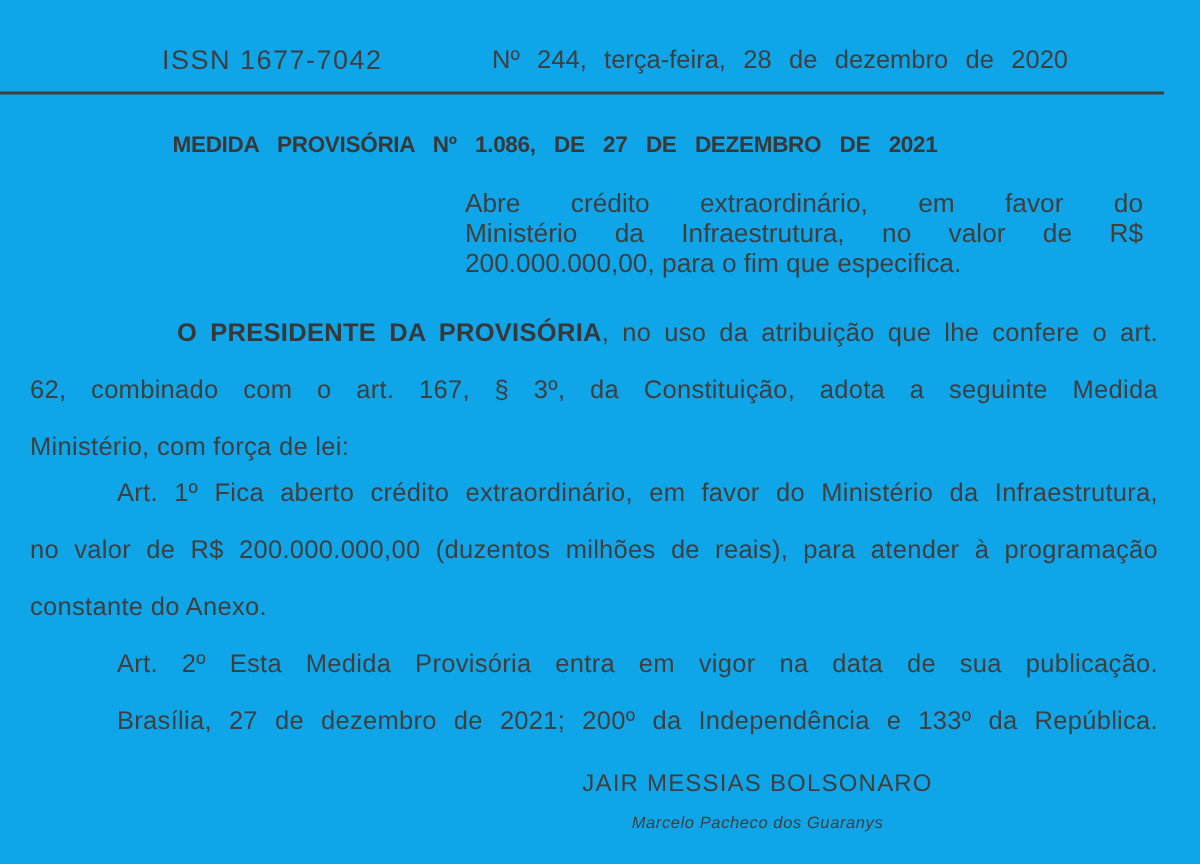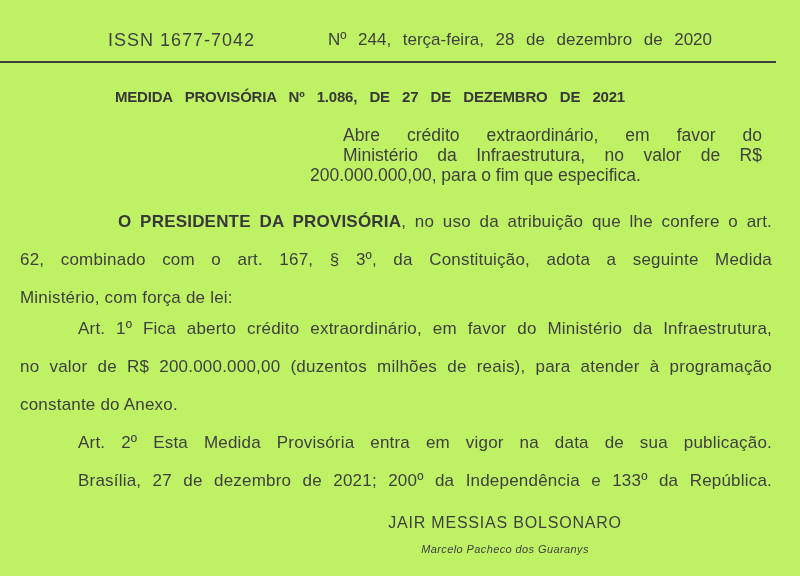--- a/index.html
+++ b/index.html
@@ -4,21 +4,21 @@
 <style>
   html, body {
     margin: 0;
     padding: 0;
     background: #ffffff;
   }
   .page {
     position: relative;
     width: 800px;
     height: 576px;
-    background: #bef264;
+    background: #0ea5e9;
     font-family: "Liberation Sans", "DejaVu Sans", sans-serif;
     color: #3f3f3f;
     overflow: hidden;
     -webkit-font-smoothing: antialiased;
   }
 
   
   .hdr-issn {
     position: absolute;
     left: 108px;
@@ -72,21 +72,20 @@
   .eline {
     font-size: 17.5px;
     line-height: 20px;
     height: 20px;
     white-space: nowrap;
   }
   .eline.j {
     white-space: normal;
     text-align: justify;
     text-align-last: justify;
-    margin-left: 33px;
   }
 
   
   .body-block {
     position: absolute;
     left: 20px;
     width: 752px;
   }
   .bline {
     font-size: 17px;

